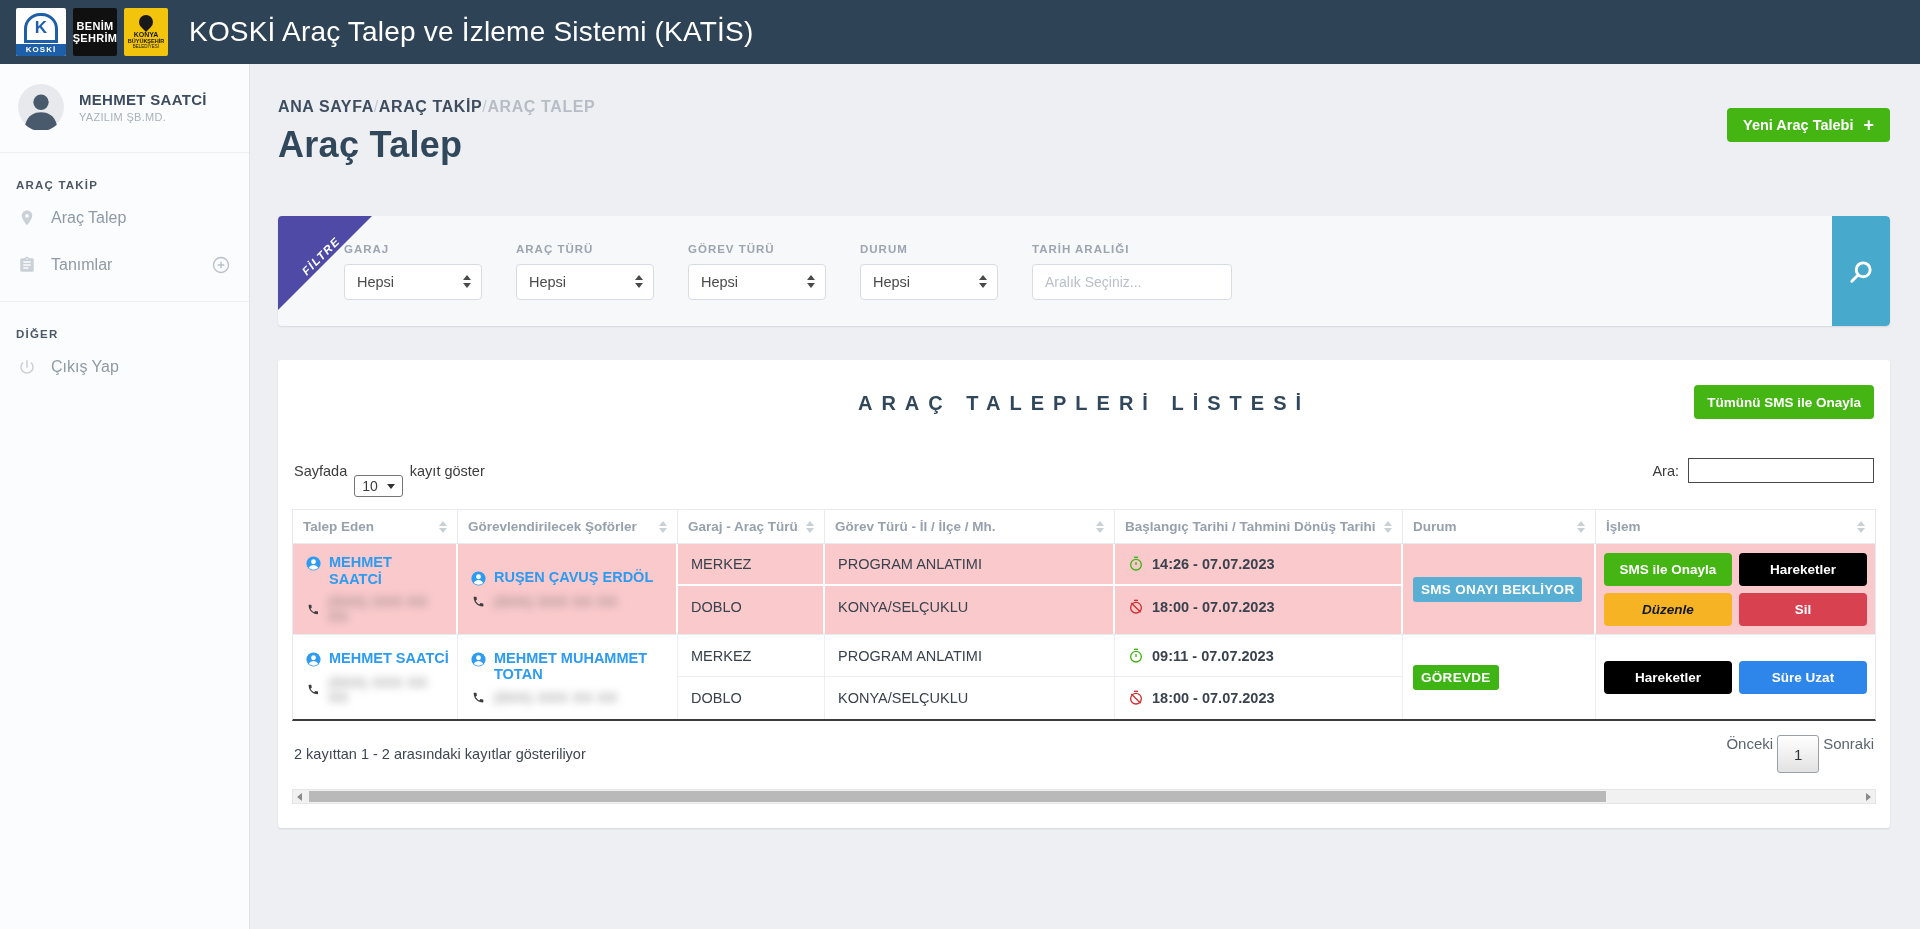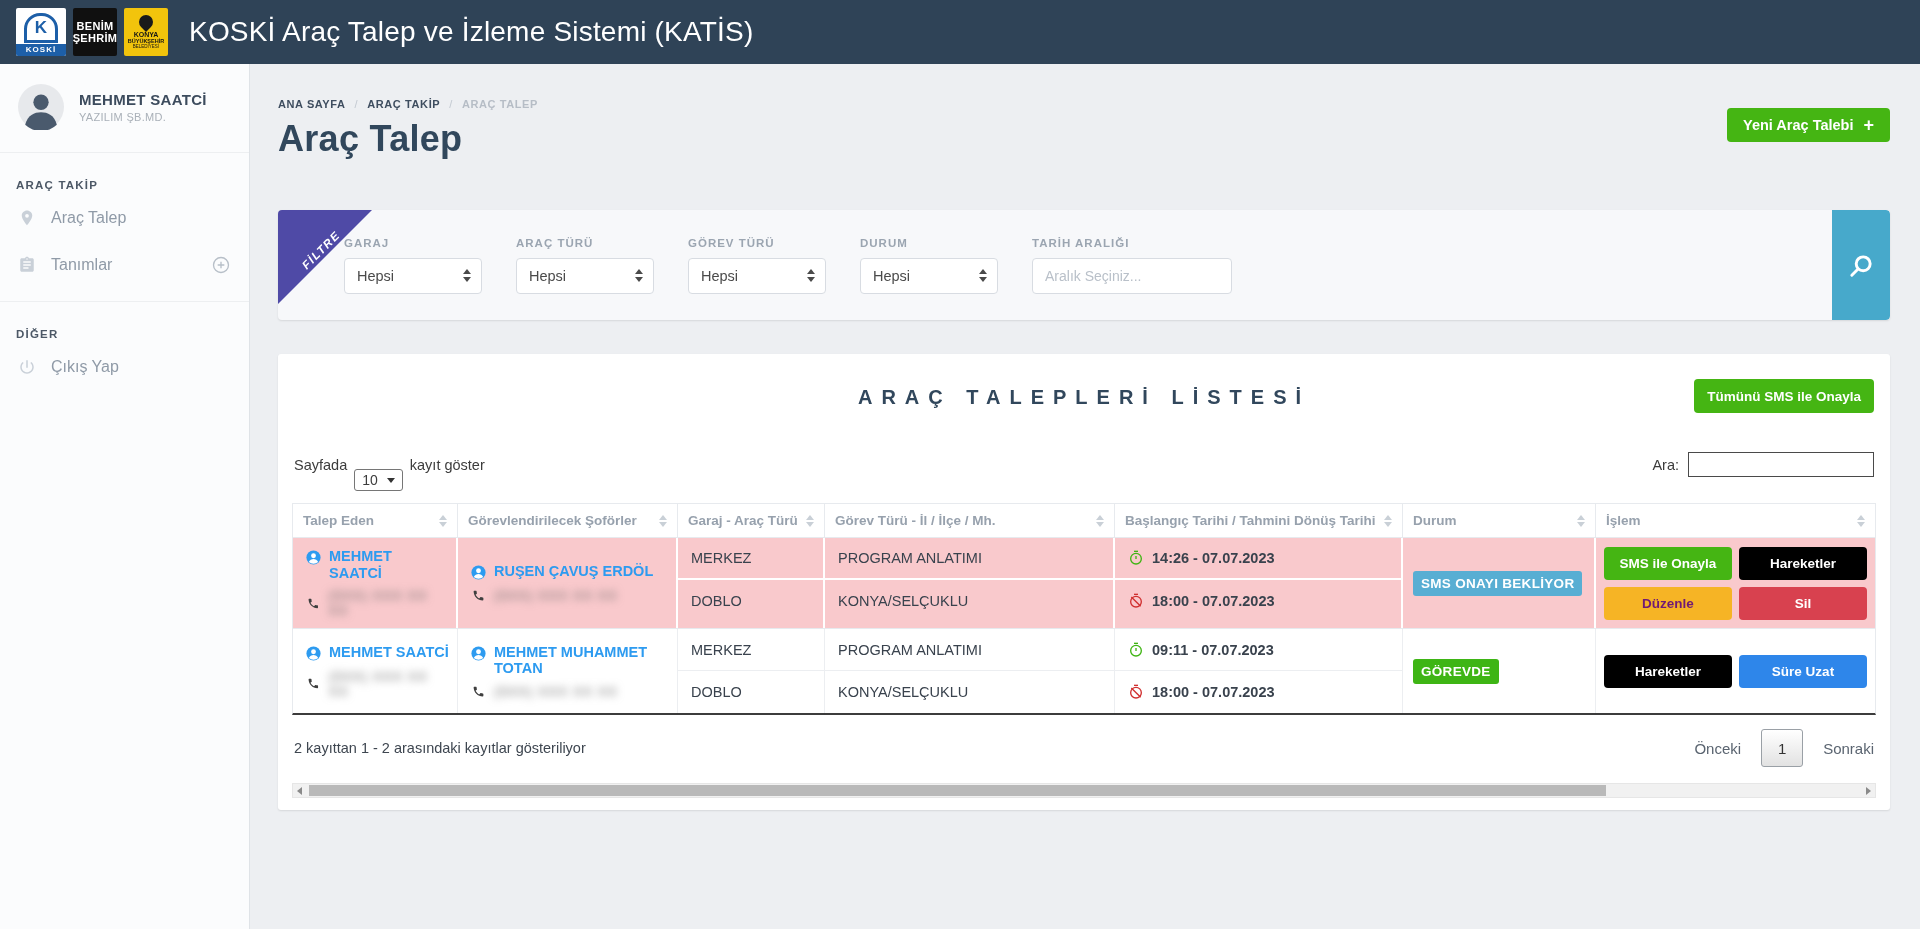--- a/index.html
+++ b/index.html
@@ -26,21 +26,21 @@
   .user { display:flex; gap:15px; align-items:center; padding:20px 18px 22px; border-bottom:1px solid #edeff1; }
   .avatar { width:46px; height:46px; flex:none; }
   .user-name { font-size:15px; font-weight:bold; color:#3c4b5d; letter-spacing:.3px; }
   .user-title { font-size:11px; color:#a9b0b8; margin-top:3px; letter-spacing:.3px; }
   .nav-section { padding:26px 16px 4px; font-size:11.5px; font-weight:bold; color:#4c5866; letter-spacing:1.2px; }
   .nav-item { display:flex; align-items:center; gap:15px; padding:14px 18px; color:#8f9aa7; font-size:16px; cursor:pointer; }
   .nav-divider { border-top:1px solid #edeff1; margin-top:12px; }
 
   
   .top-row { display:flex; justify-content:space-between; }
-  .breadcrumb { margin-top:34px; font-size:11px; font-weight:bold; letter-spacing:.6px; color:#3e4d5f; display:flex; gap:9px; align-items:flex-end; }
+  .breadcrumb { margin-top:34px; font-size:16px; font-weight:bold; letter-spacing:.6px; color:#3e4d5f; display:flex; align-items:flex-end; }
   .breadcrumb .sep { color:#c3c9d1; font-weight:normal; }
   .breadcrumb .last { color:#b6bdc6; }
   .page-title { font-size:36px; font-weight:bold; color:#31475c; margin-top:8px; letter-spacing:.3px; }
   .btn-new { background:#45b513; color:#fff; font-weight:bold; font-size:14.5px; padding:0 16px; height:34px; border-radius:4px; margin-top:44px; display:flex; align-items:center; gap:10px; cursor:pointer; white-space:nowrap; }
   .btn-new .plus { font-size:18px; font-weight:bold; }
 
   
   .filter-card { position:relative; margin-top:50px; background:#f7f8fa; border-radius:4px; height:110px; box-shadow:0 1px 2px rgba(0,0,0,.1); overflow:hidden; display:flex; align-items:center; padding-left:66px; gap:34px; }
   .corner { position:absolute; top:0; left:0; width:0; height:0; border-top:94px solid #4f4aa6; border-right:94px solid transparent; }
   .corner-text { position:absolute; top:34px; left:1px; width:84px; text-align:center; transform:rotate(-45deg); color:#fff; font-size:11.5px; font-weight:bold; font-style:italic; letter-spacing:1.5px; }
@@ -49,21 +49,21 @@
   .f-input { height:36px; border:1px solid #d8dce2; border-radius:4px; background:#fff; font-size:14px; color:#444; padding:0 12px; width:205px; font-family:"Liberation Sans", sans-serif; outline:none; }
   .f-input::placeholder { color:#b9c0c9; }
   .f-date { width:200px; }
   .f-select { width:138px; height:36px; border:1px solid #d8dce2; border-radius:4px; background:#fff; display:flex; align-items:center; justify-content:space-between; padding:0 10px 0 12px; font-size:14.5px; color:#4a4a4a; cursor:pointer; }
   .steppers { display:flex; flex-direction:column; gap:3px; }
   .car-up { width:0; height:0; border-left:4px solid transparent; border-right:4px solid transparent; border-bottom:5px solid #4a4a4a; }
   .car-down { width:0; height:0; border-left:4px solid transparent; border-right:4px solid transparent; border-top:5px solid #4a4a4a; }
   .search-btn { position:absolute; right:0; top:0; bottom:0; width:58px; background:#47a9cb; border-radius:0 4px 4px 0; display:flex; align-items:center; justify-content:center; cursor:pointer; }
 
   
-  .table-card { margin-top:34px; background:#fff; border-radius:3px; box-shadow:0 1px 2px rgba(0,0,0,.1); padding:14px 14px 12px; }
+  .table-card { margin-top:34px; background:#fff; border-radius:3px; box-shadow:0 1px 2px rgba(0,0,0,.1); padding:14px 14px 24px; }
   .list-head { position:relative; height:52px; margin-top:4px; }
   .list-title { position:absolute; left:0; right:0; text-align:center; top:14px; font-size:20px; font-weight:bold; letter-spacing:9px; color:#31475c; }
   .btn-approve-all { position:absolute; right:2px; top:7px; background:#45b513; color:#fff; font-weight:bold; font-size:13.5px; padding:0 13px; height:34px; border-radius:4px; display:flex; align-items:center; cursor:pointer; }
   .tbl-controls { display:flex; justify-content:space-between; align-items:center; margin-top:14px; font-size:14.5px; color:#3c3c3c; padding:0 2px; }
   .size-wrap { display:flex; align-items:center; gap:7px; }
   .page-size-box { border:1px solid #767676; border-radius:3px; padding:2px 7px; display:inline-flex; gap:9px; align-items:center; font-size:14px; background:#fff; cursor:pointer;margin-top:31px; }
   .sel-car { width:0; height:0; border-left:4px solid transparent; border-right:4px solid transparent; border-top:5px solid #333; }
   .search-wrap { display:flex; align-items:center; gap:9px; }
   .ara-input { width:186px; height:25px; border:1px solid #4a4a4a; background:#fff; outline:none; font-family:"Liberation Sans", sans-serif; font-size:13px; padding:0 6px; }
 
@@ -94,26 +94,26 @@
   .time-green { color:#3eb412; font-weight:bold; }
   .time-red { color:#d02f2f; font-weight:bold; }
   .status-cell { display:flex; align-items:center; padding:0 10px; }
   .badge { color:#fff; font-weight:bold; font-size:13.5px; padding:5px 8px; border-radius:3px; letter-spacing:.3px; white-space:nowrap; }
   .badge-teal { background:#58aed3; }
   .badge-green { background:#3eb515; }
   .actions-cell { padding:8px; display:grid; grid-template-columns:1fr 1fr; gap:7px; align-content:center; }
   .abtn { height:33px; border-radius:4px; color:#fff; font-weight:bold; font-size:13.5px; display:flex; align-items:center; justify-content:center; cursor:pointer; }
   .abtn-green { background:#45b513; }
   .abtn-teal { background:#000000; }
-  .abtn-amber { background:#f6b425; color:#701a75; }
+  .abtn-amber { background:#f6b425; color:#0f172a;font-style:italic; }
   .abtn-red { background:#d8414f; }
   .abtn-blue { background:#2e86ea; }
 
   .tbl-footer { display:flex; justify-content:space-between; align-items:center; margin-top:14px; font-size:14.5px; color:#3e4650; padding:0 2px; }
-  .pager { display:flex; align-items:center; gap:20px; color:#5a6470; font-size:15px; }
+  .pager { display:flex; align-items:flex-start; gap:4px; color:#5a6470; font-size:15px; }
   .pager .nav-link { cursor:pointer; }
   .page-btn { width:42px; height:38px; border:1px solid #9aa0a6; border-radius:3px; background:linear-gradient(#ffffff,#e2e2e2); display:flex; align-items:center; justify-content:center; color:#333; font-size:15px; cursor:pointer; }
 
   .scrollbar { margin-top:16px; height:15px; background:#f1f1f1; border:1px solid #e6e6e6; position:relative; }
   .sb-thumb { position:absolute; left:16px; top:1px; bottom:1px; width:82%; background:#b9b9b9; cursor:grab; }
   .sb-arrow { position:absolute; top:3px; width:0; height:0; border-top:4px solid transparent; border-bottom:4px solid transparent; cursor:pointer; }
   .sb-left { left:4px; border-right:5px solid #8a8a8a; }
   .sb-right { right:4px; border-left:5px solid #8a8a8a; }
 </style>
 </head>

